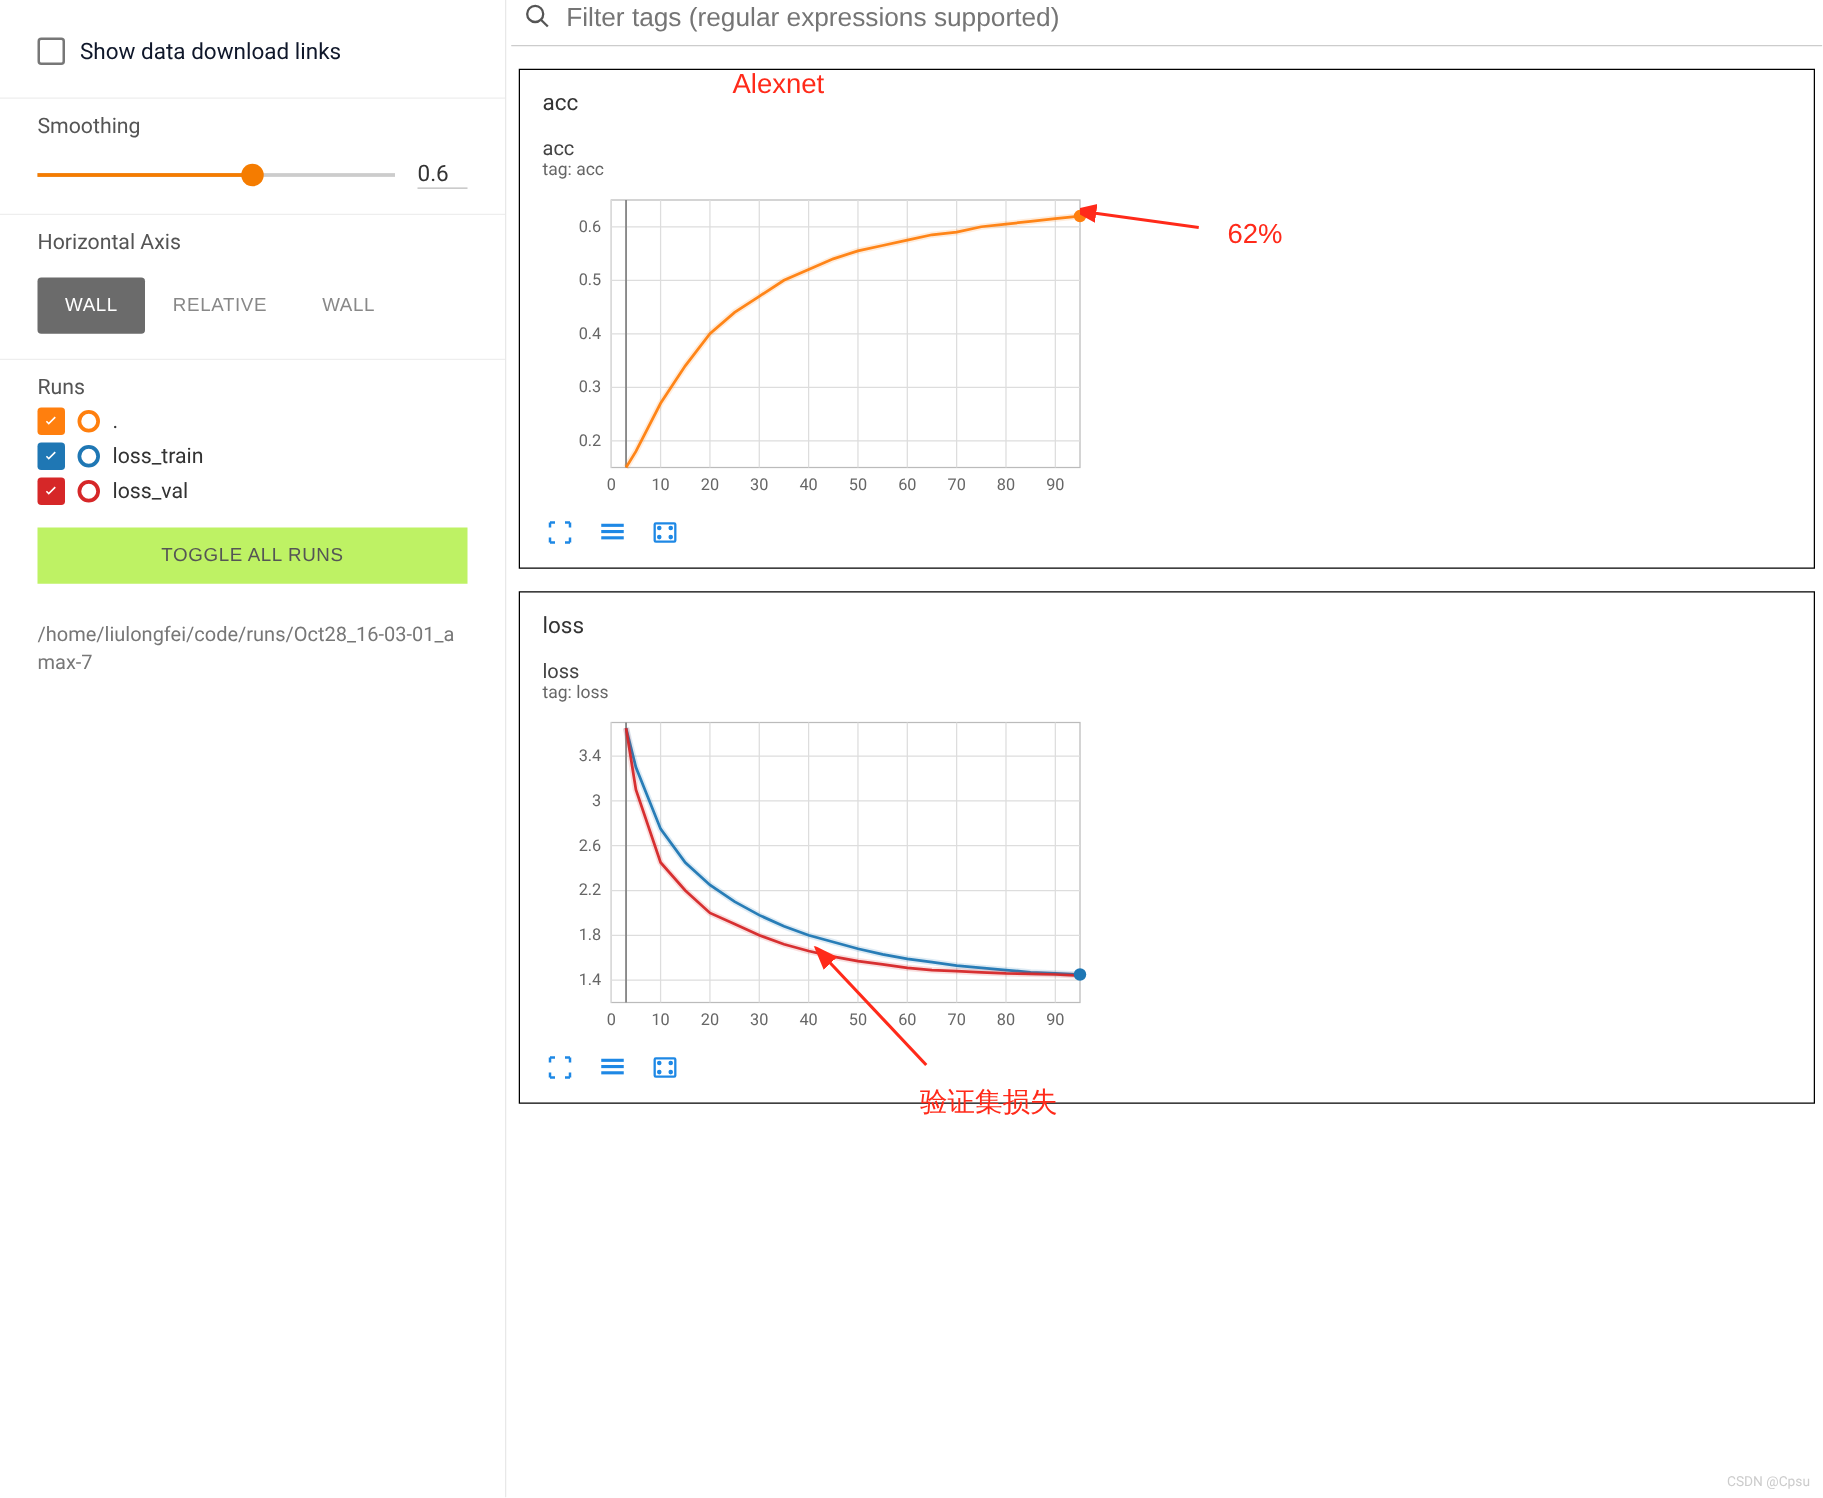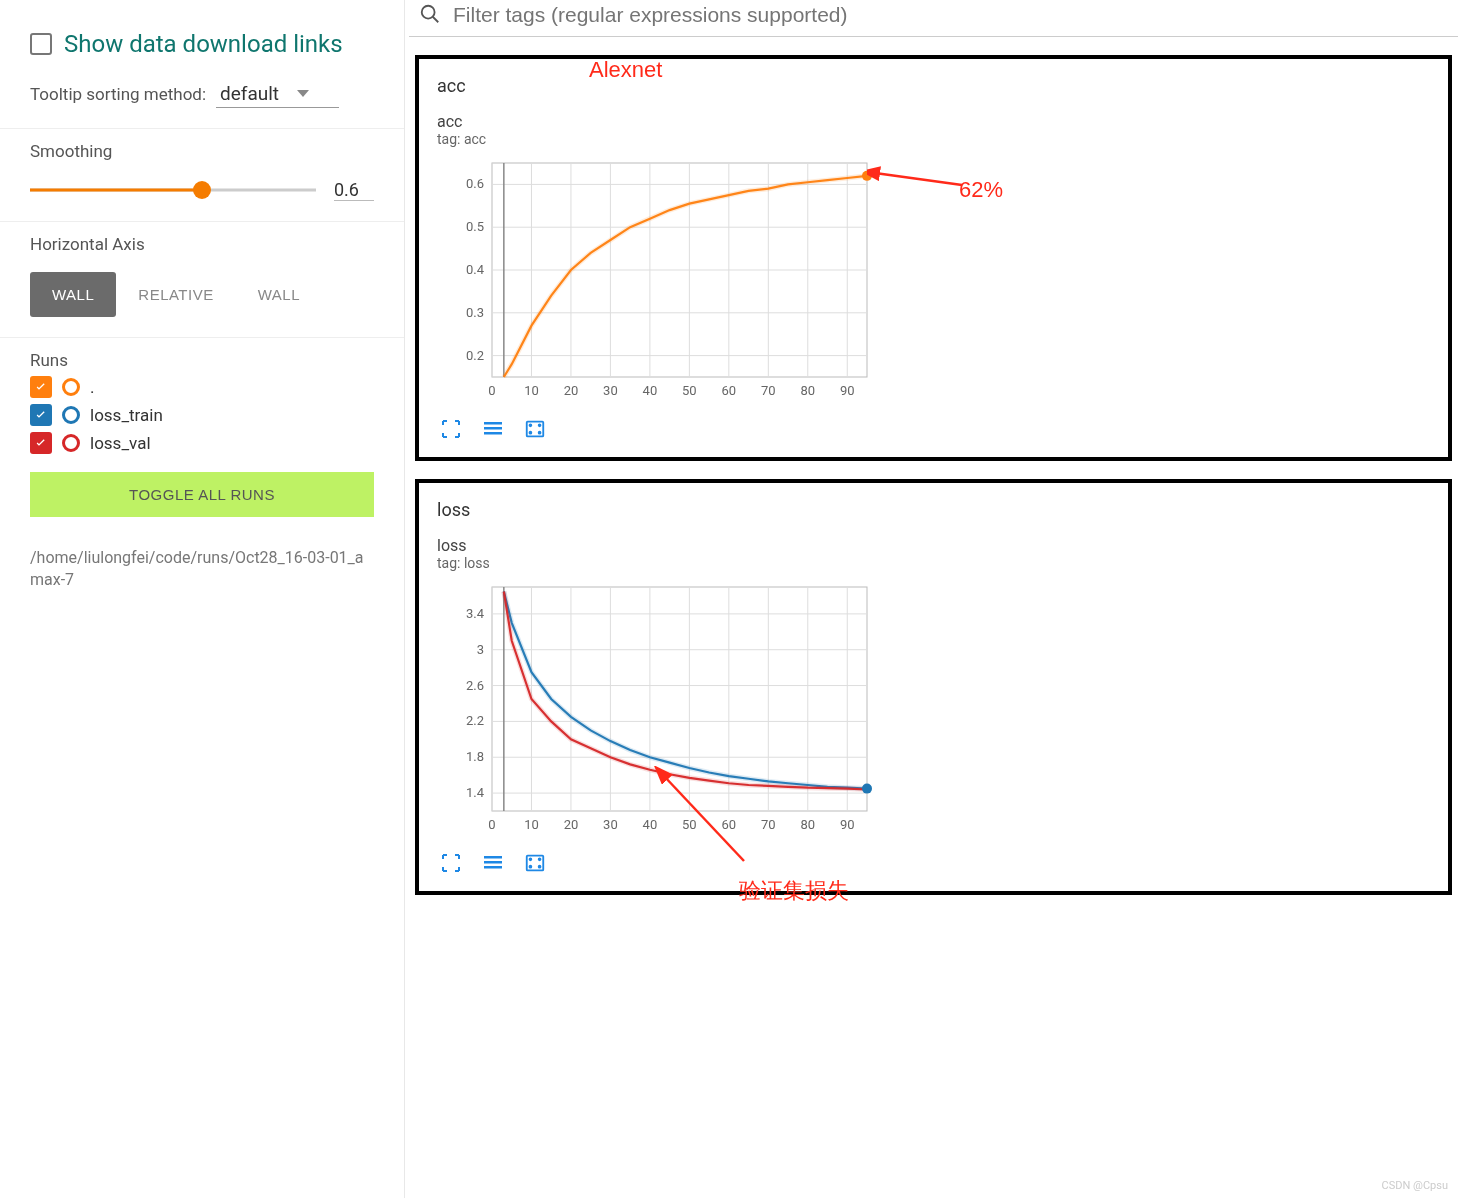--- a/index.html
+++ b/index.html
@@ -1,21 +1,21 @@
 <!DOCTYPE html>
 <html><head>
 <meta charset="utf-8">
 <style>
   html,body{margin:0;padding:0;font-family:Roboto,"Helvetica Neue",Arial,sans-serif;color:#333;font-size:14px;background:#fff}
   *{box-sizing:border-box}
   .app{display:flex;width:1458px;height:1198px;position:relative}
   .sidebar{width:405px;padding:12px 0 20px 0;border-right:1px solid #e8e8e8}
   .sidebar-section{padding:12px 30px 20px 30px;border-bottom:1px solid #eee}
   .sidebar-section:last-of-type{border-bottom:none}
-  .cb-row{display:flex;align-items:center;gap:12px;font-size:24px;color:#0f766e;margin:6px 0}
+  .cb-row{display:flex;align-items:center;gap:12px;font-size:18px;color:#0f172a;margin:6px 0}
   .cb{width:22px;height:22px;border:2px solid #777;border-radius:3px;display:flex;align-items:center;justify-content:center;color:#fff}
   .cb.checked{background:#777;border-color:#777}
   .cb svg{width:16px;height:16px;fill:#fff}
   .tooltip-row{margin-top:22px;display:flex;align-items:center;gap:10px;font-size:17px;color:#555}
   .select{font-size:19px;color:#333;border:none;border-bottom:1px solid #999;padding:2px 30px 2px 4px;position:relative;display:inline-flex;align-items:center;gap:18px}
   .caret{width:0;height:0;border-left:6px solid transparent;border-right:6px solid transparent;border-top:7px solid #888}
   .label{font-size:17px;color:#555;margin-bottom:18px}
   .slider-row{display:flex;align-items:center;gap:18px}
   .slider{position:relative;height:20px;flex:1}
   .track{position:absolute;left:0;right:0;top:50%;height:3px;background:#ccc;transform:translateY(-50%)}
@@ -28,21 +28,21 @@
   .runs-filter{border:none;border-bottom:1px solid #ccc;width:100%;font-size:17px;color:#888;padding:6px 0;margin:8px 0 14px;background:transparent}
   .run-row{display:flex;align-items:center;gap:10px;margin:6px 0;font-size:17px;color:#333}
   .run-cb{width:22px;height:22px;border-radius:3px;display:flex;align-items:center;justify-content:center}
   .run-cb svg{width:16px;height:16px;fill:#fff}
   .run-swatch{width:18px;height:18px;border-radius:50%;border:3px solid}
   .toggle-all{margin-top:12px;width:100%;background:#bef264;border:none;padding:14px 0;font-size:15px;color:#555;letter-spacing:.5px}
   .logdir{padding:10px 30px;font-size:16px;color:#777;word-break:break-all;line-height:1.4}
   .main{flex:1;padding:0 0 0 4px;position:relative;overflow:hidden}
   .search-row{display:flex;align-items:center;gap:10px;padding:2px 10px 8px 10px;border-bottom:1px solid #ccc}
   .search-row input{border:none;font-size:21px;color:#888;flex:1;outline:none;background:transparent}
-  .card{border:4px solid #000000;margin:18px 6px 0 6px;background:#fff;position:relative}
+  .card{border:1px solid #000000;margin:18px 6px 0 6px;background:#fff;position:relative}
   .card-header{padding:16px 18px;font-size:18px;color:#333}
   .card-body{padding:0 18px 16px 18px;position:relative}
   .chart-title{font-size:16px;color:#444}
   .chart-sub{font-size:14px;color:#666;margin-bottom:8px}
   .chart-wrap{position:relative}
   svg.chart{display:block}
   .toolbar{display:flex;gap:14px;margin-top:12px}
   .tb-icon{width:28px;height:24px;color:#1e88e5;display:flex;align-items:center;justify-content:center}
   .annot{position:absolute;color:#ff2a1a;font-size:22px;font-family:"Microsoft YaHei",Arial,sans-serif;pointer-events:none}
   .watermark{position:absolute;right:10px;bottom:6px;font-size:11px;color:#ccc}
@@ -50,27 +50,20 @@
 </head>
 <body>
 
 <div class="app">
 
   <div class="sidebar">
     <div class="sidebar-section">
       <div class="cb-row">
         <span class="cb"></span>
         <span>Show data download links</span>
-      </div>
-      <div class="tooltip-row">
-        <span>Tooltip sorting method:</span>
-        <span class="select">
-          <span>default</span>
-          <span class="caret"></span>
-        </span>
       </div>
     </div>
 
     <div class="sidebar-section">
       <div class="label">Smoothing</div>
       <div class="slider-row">
         <div class="slider">
           <div class="track"></div>
           <div class="track-fill" id="sm-fill" style="width: 60%;"></div>
           <div class="thumb" id="sm-thumb" style="left: 60%;"></div>
@@ -172,21 +165,21 @@
               <text x="47" y="119" text-anchor="end" font-size="13" fill="#666">0.4</text>
               <line x1="55" y1="72.20000000000002" x2="430" y2="72.20000000000002" stroke="#ddd"></line>
               <text x="47" y="76.20000000000002" text-anchor="end" font-size="13" fill="#666">0.5</text>
               <line x1="55" y1="29.400000000000006" x2="430" y2="29.400000000000006" stroke="#ddd"></line>
               <text x="47" y="33.400000000000006" text-anchor="end" font-size="13" fill="#666">0.6</text>
               <line x1="66.84210526315789" y1="8" x2="66.84210526315789" y2="222" stroke="#888" stroke-width="1.5"></line>
               <path d="M66.84210526315789 222L74.73684210526315 209.16L94.47368421052632 170.64L114.21052631578948 140.68L133.94736842105263 115L153.68421052631578 97.87999999999998L173.42105263157896 85.04000000000002L193.1578947368421 72.20000000000002L212.89473684210526 63.640000000000015L232.6315789473684 55.079999999999984L252.36842105263156 48.66L272.10526315789474 44.380000000000024L291.8421052631579 40.10000000000002L311.57894736842104 35.82000000000002L331.3157894736842 33.680000000000035L351.0526315789474 29.400000000000006L370.7894736842105 27.26000000000002L390.5263157894737 25.120000000000005L410.2631578947368 22.980000000000018L430 20.840000000000003" fill="none" stroke="#ff7f0e" stroke-width="2.2" opacity="0.95"></path>
               <path d="M66.84210526315789 222L74.73684210526315 209.16L94.47368421052632 170.64L114.21052631578948 140.68L133.94736842105263 115L153.68421052631578 97.87999999999998L173.42105263157896 85.04000000000002L193.1578947368421 72.20000000000002L212.89473684210526 63.640000000000015L232.6315789473684 55.079999999999984L252.36842105263156 48.66L272.10526315789474 44.380000000000024L291.8421052631579 40.10000000000002L311.57894736842104 35.82000000000002L331.3157894736842 33.680000000000035L351.0526315789474 29.400000000000006L370.7894736842105 27.26000000000002L390.5263157894737 25.120000000000005L410.2631578947368 22.980000000000018L430 20.840000000000003" fill="none" stroke="#ff7f0e" stroke-width="5" opacity="0.15"></path>
               <circle cx="430" cy="20.840000000000003" r="5" fill="#ff7f0e"></circle>
             </svg>
-          <div class="annot" style="left:522px;top:22px">62%</div>
+          <div class="annot" style="left:548px;top:22px">62%</div>
           <svg style="position:absolute;left:430px;top:10px;pointer-events:none" width="110" height="40">
             <defs>
                 <marker id="ah1" markerWidth="10" markerHeight="10" refX="2" refY="3" orient="auto">
                   <path d="M0,0 L0,6 L8,3 z" fill="#ff2a1a"></path>
                 </marker>
               </defs>
             <line x1="95" y1="20" x2="8" y2="8" stroke="#ff2a1a" stroke-width="2.5" marker-end="url(#ah1)"></line>
           </svg>
         </div>
         <div class="toolbar">

